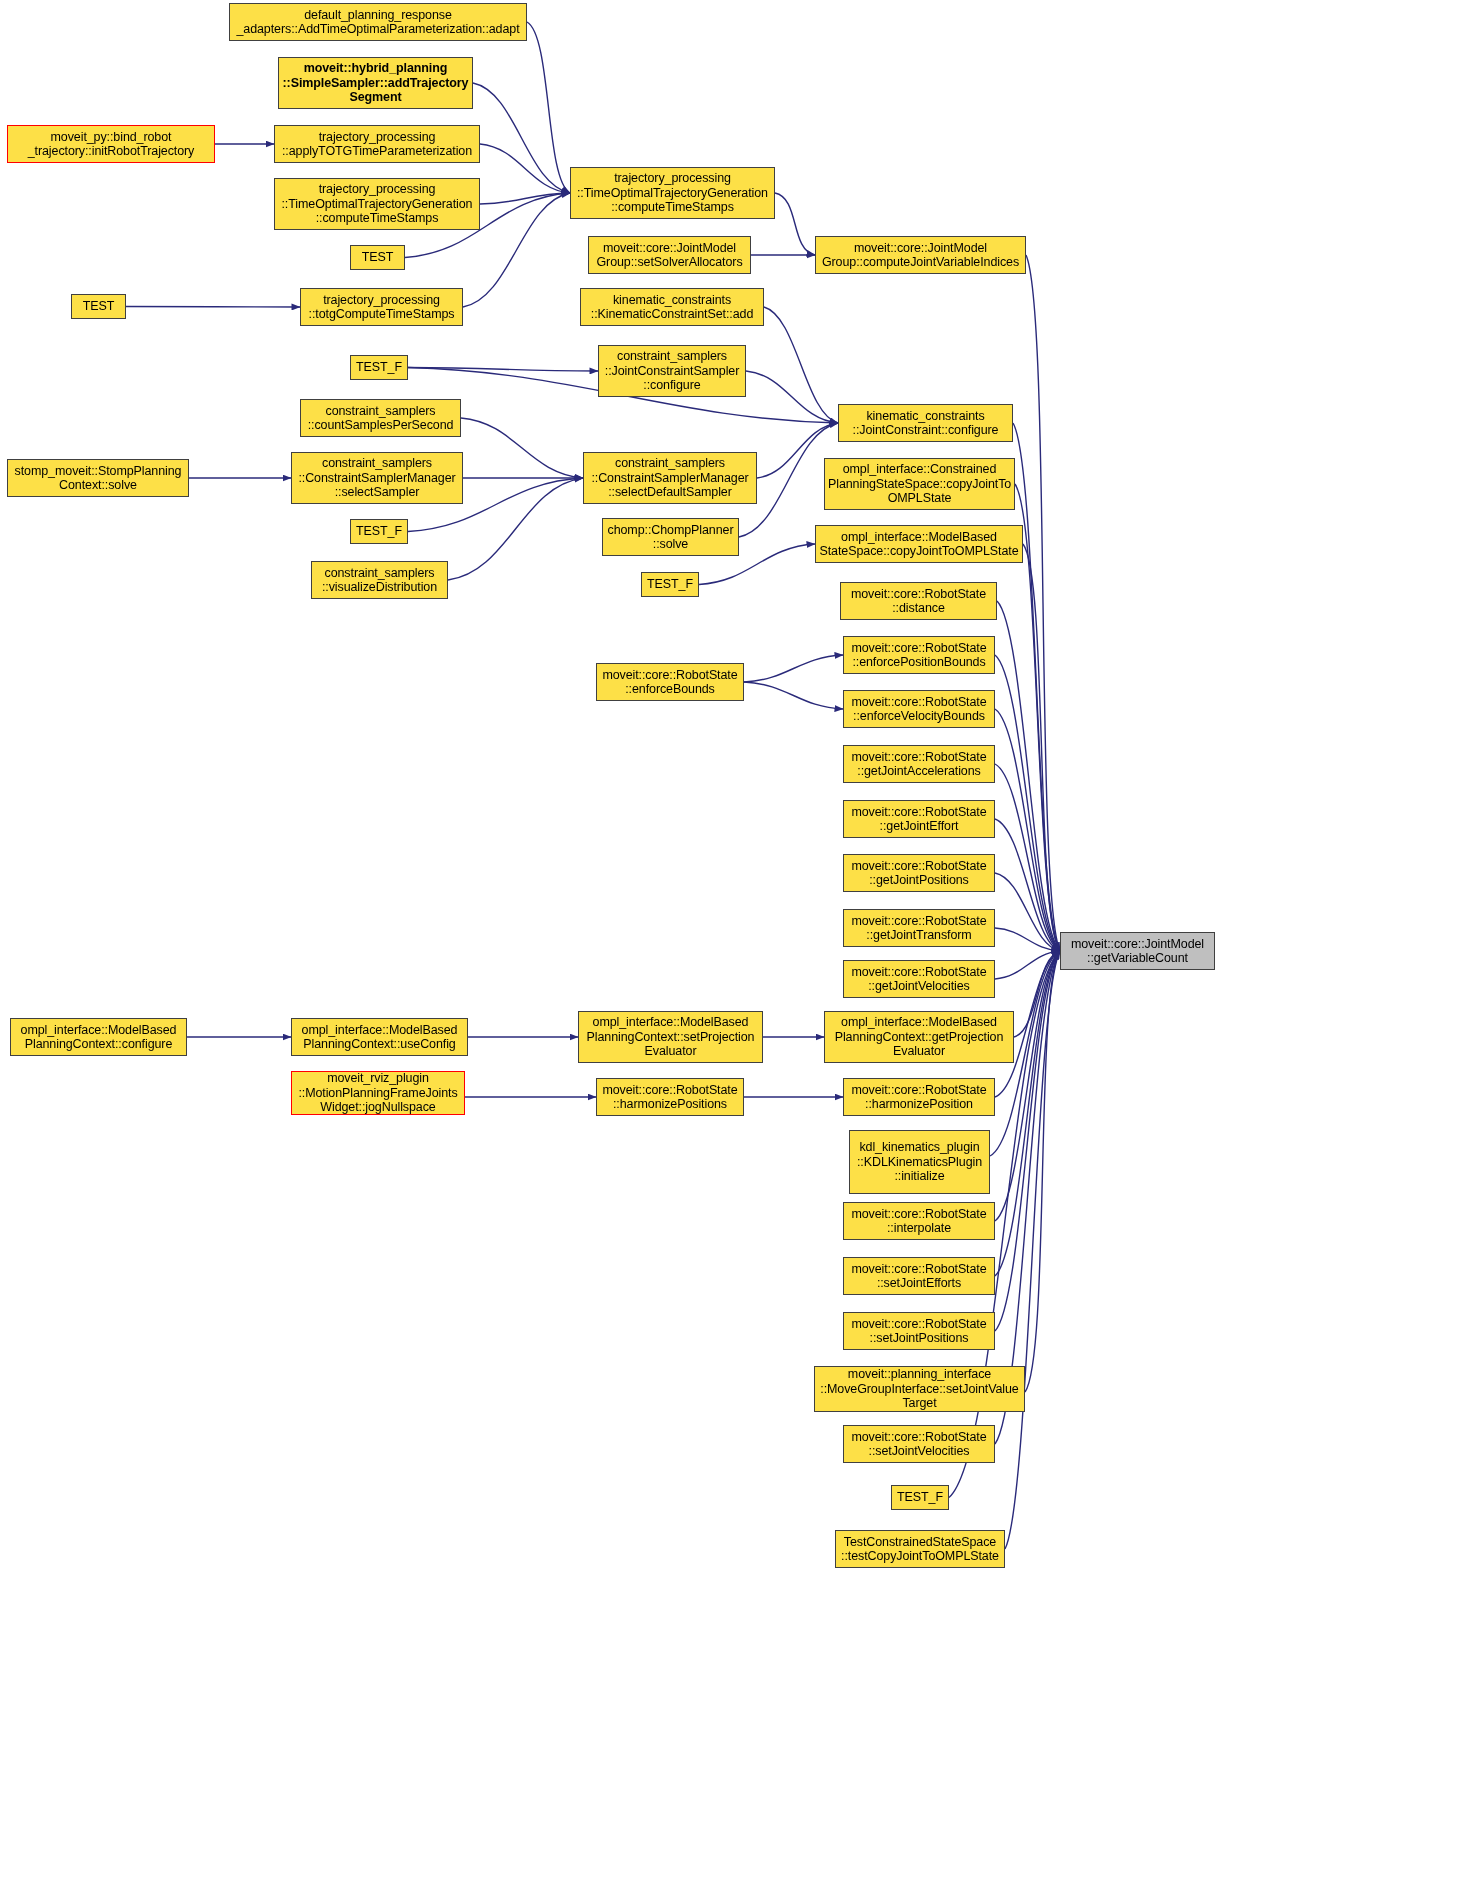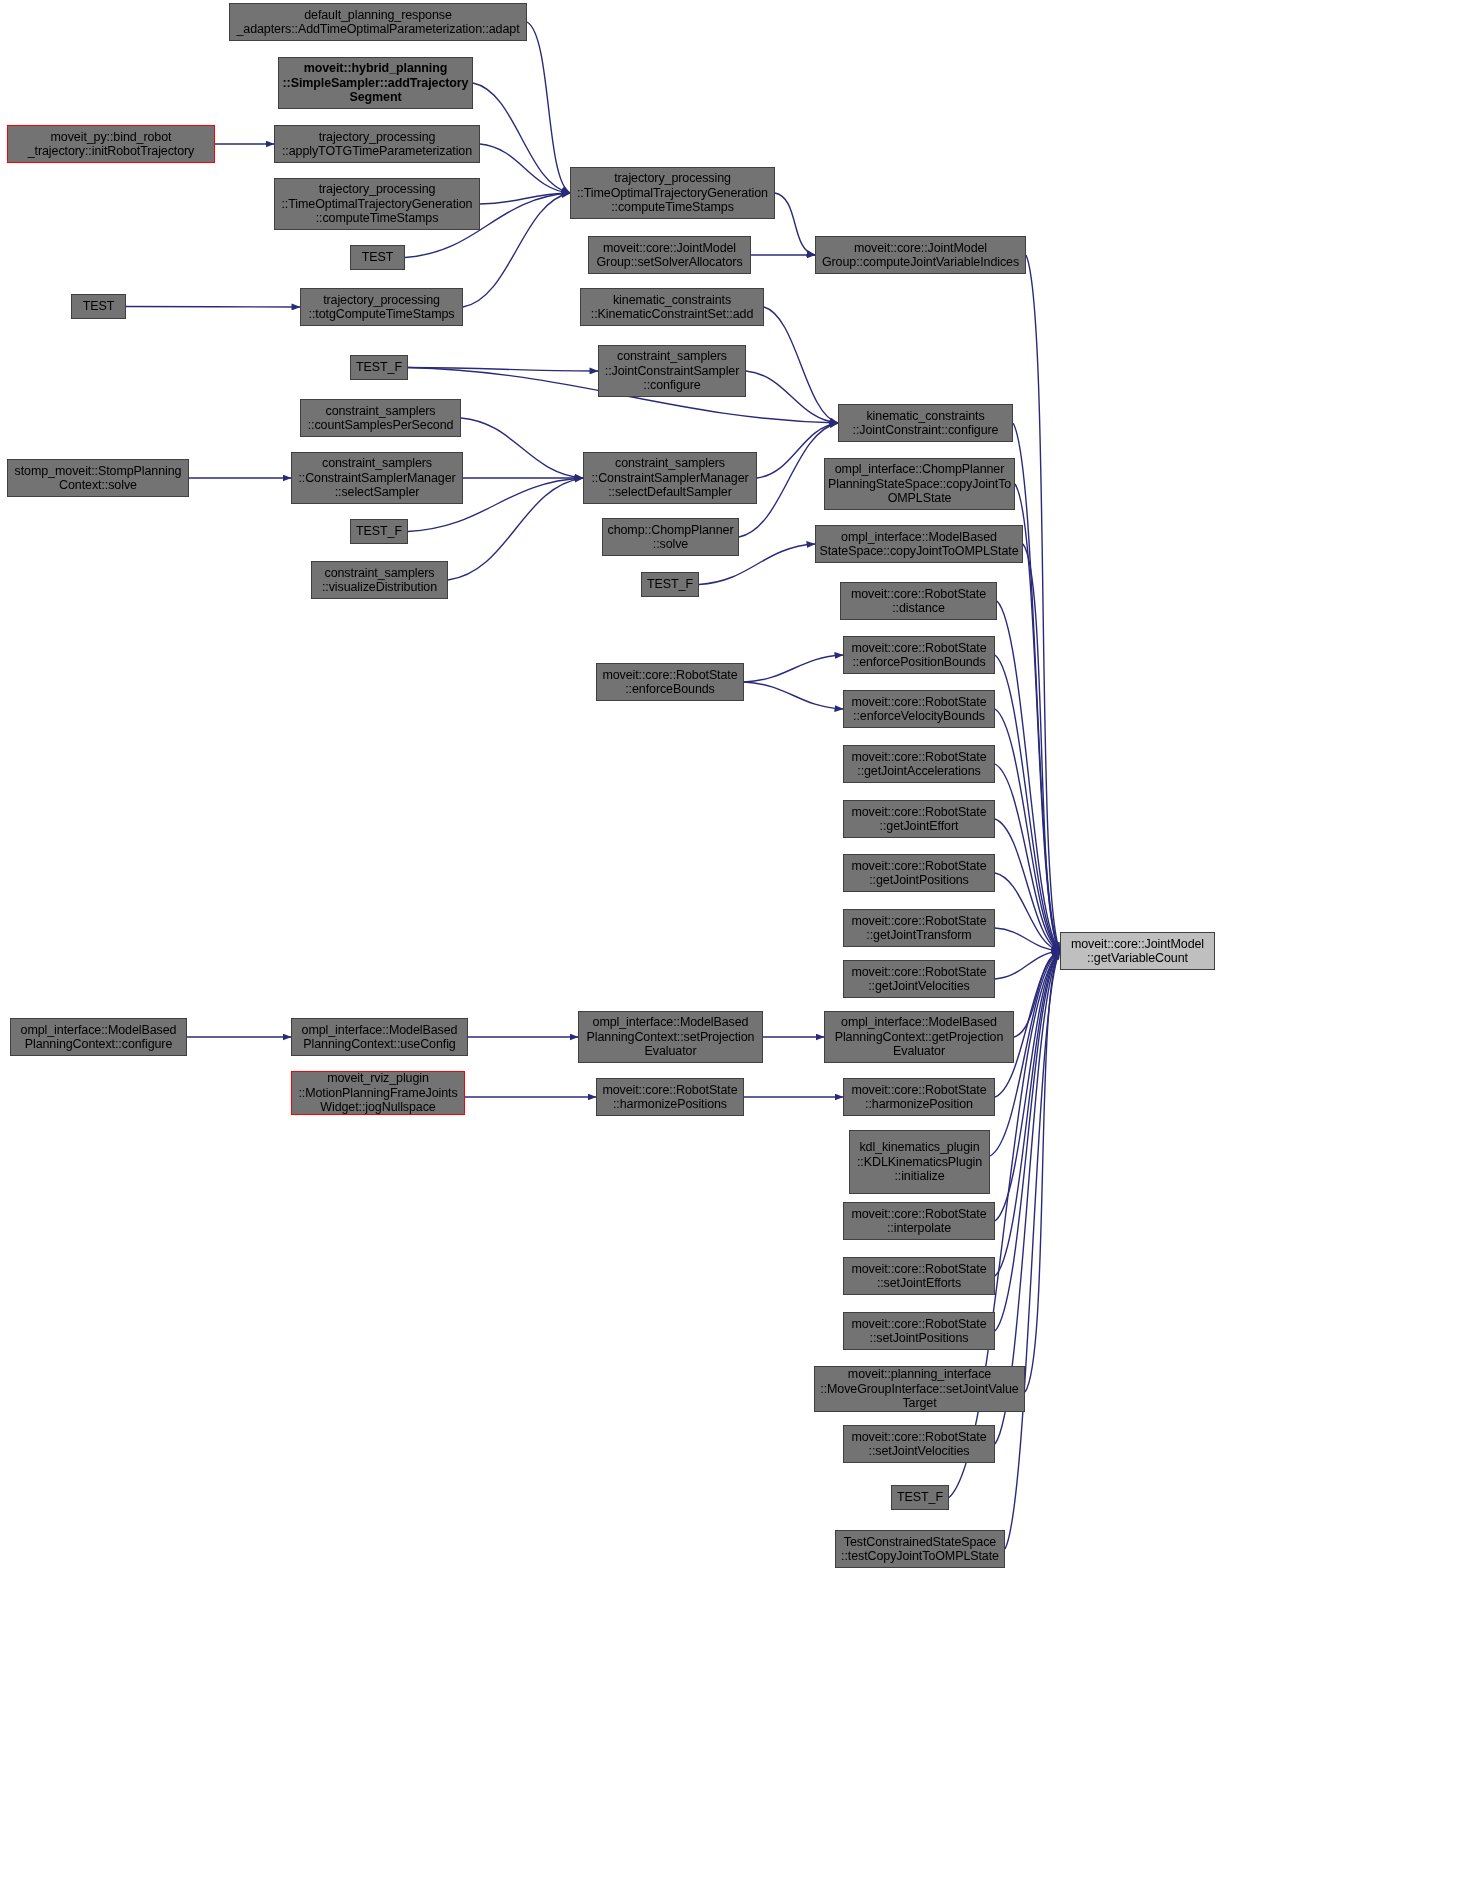--- a/index.html
+++ b/index.html
@@ -21,21 +21,21 @@
     left: 0;
     top: 0;
     width: 1473px;
     height: 1892px;
     pointer-events: none;
   }
   .node {
     position: absolute;
     box-sizing: border-box;
     border: 1px solid #404040;
-    background: #737373;
+    background: #fde047;
     color: #000000;
     display: flex;
     align-items: center;
     justify-content: center;
     text-align: center;
     font-size: 12.5px;
     line-height: 14.5px;
     letter-spacing: -0.1px;
     padding: 1px 3px;
     white-space: pre-line;
@@ -150,21 +150,21 @@
     <div class="node" style="left: 838px; top: 404px; width: 175px; height: 38px;"><span>kinematic_constraints
 ::JointConstraint::configure</span></div>
     <div class="node" style="left: 7px; top: 459px; width: 182px; height: 38px;"><span>stomp_moveit::StompPlanning
 Context::solve</span></div>
     <div class="node" style="left: 291px; top: 452px; width: 172px; height: 52px;"><span>constraint_samplers
 ::ConstraintSamplerManager
 ::selectSampler</span></div>
     <div class="node" style="left: 583px; top: 452px; width: 174px; height: 52px;"><span>constraint_samplers
 ::ConstraintSamplerManager
 ::selectDefaultSampler</span></div>
-    <div class="node" style="left: 824px; top: 458px; width: 191px; height: 52px;"><span>ompl_interface::ChompPlanner
+    <div class="node" style="left: 824px; top: 458px; width: 191px; height: 52px;"><span>ompl_interface::Constrained
 PlanningStateSpace::copyJointTo
 OMPLState</span></div>
     <div class="node" style="left: 350px; top: 519px; width: 58px; height: 25px;"><span>TEST_F</span></div>
     <div class="node" style="left: 602px; top: 518px; width: 137px; height: 38px;"><span>chomp::ChompPlanner
 ::solve</span></div>
     <div class="node" style="left: 815px; top: 525px; width: 208px; height: 38px;"><span>ompl_interface::ModelBased
 StateSpace::copyJointToOMPLState</span></div>
     <div class="node" style="left: 311px; top: 561px; width: 137px; height: 38px;"><span>constraint_samplers
 ::visualizeDistribution</span></div>
     <div class="node" style="left: 641px; top: 572px; width: 58px; height: 25px;"><span>TEST_F</span></div>

